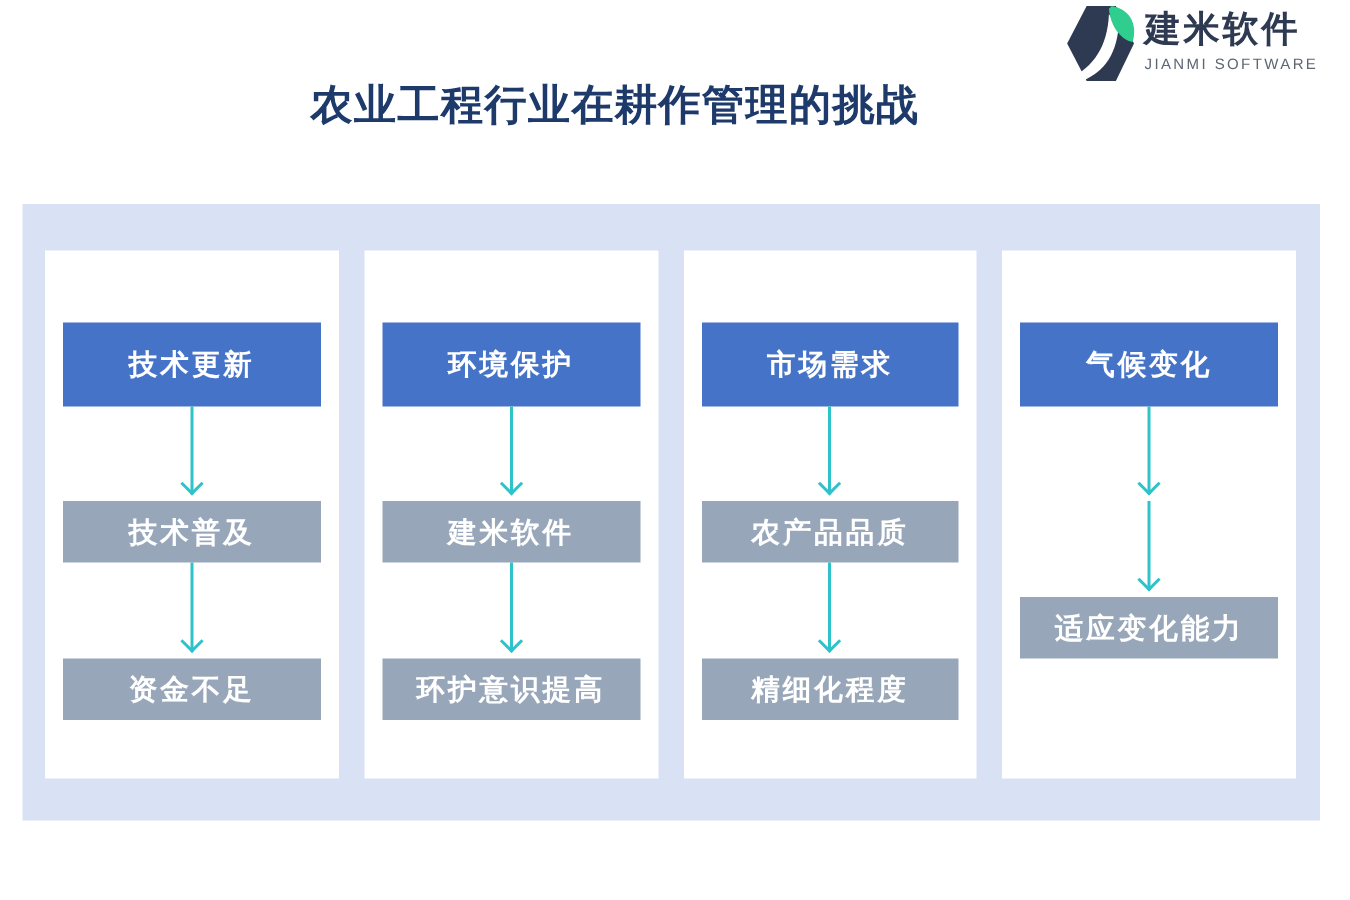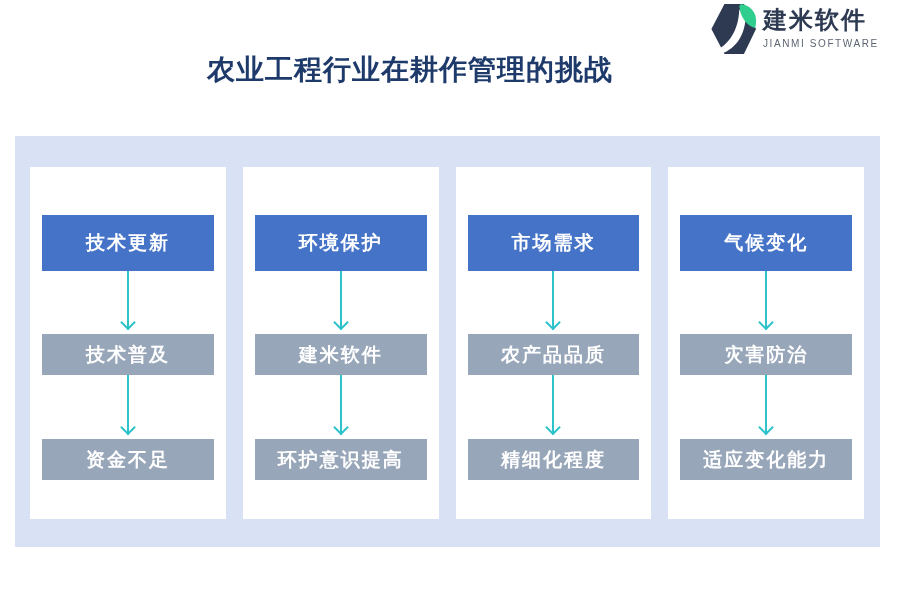--- a/index.html
+++ b/index.html
@@ -80,18 +80,17 @@
     <div class="node header">市场需求</div>
     <div class="arrow a1"></div>
     <div class="node gray">农产品品质</div>
     <div class="arrow a2"></div>
     <div class="node gray">精细化程度</div>
   </div>
 
   <div class="column">
     <div class="node header">气候变化</div>
     <div class="arrow a1"></div>
-    <div class="node gray">灾害防治</div>
     <div class="arrow a2"></div>
     <div class="node gray">适应变化能力</div>
   </div>
 
 </div>
 
 </body></html>

